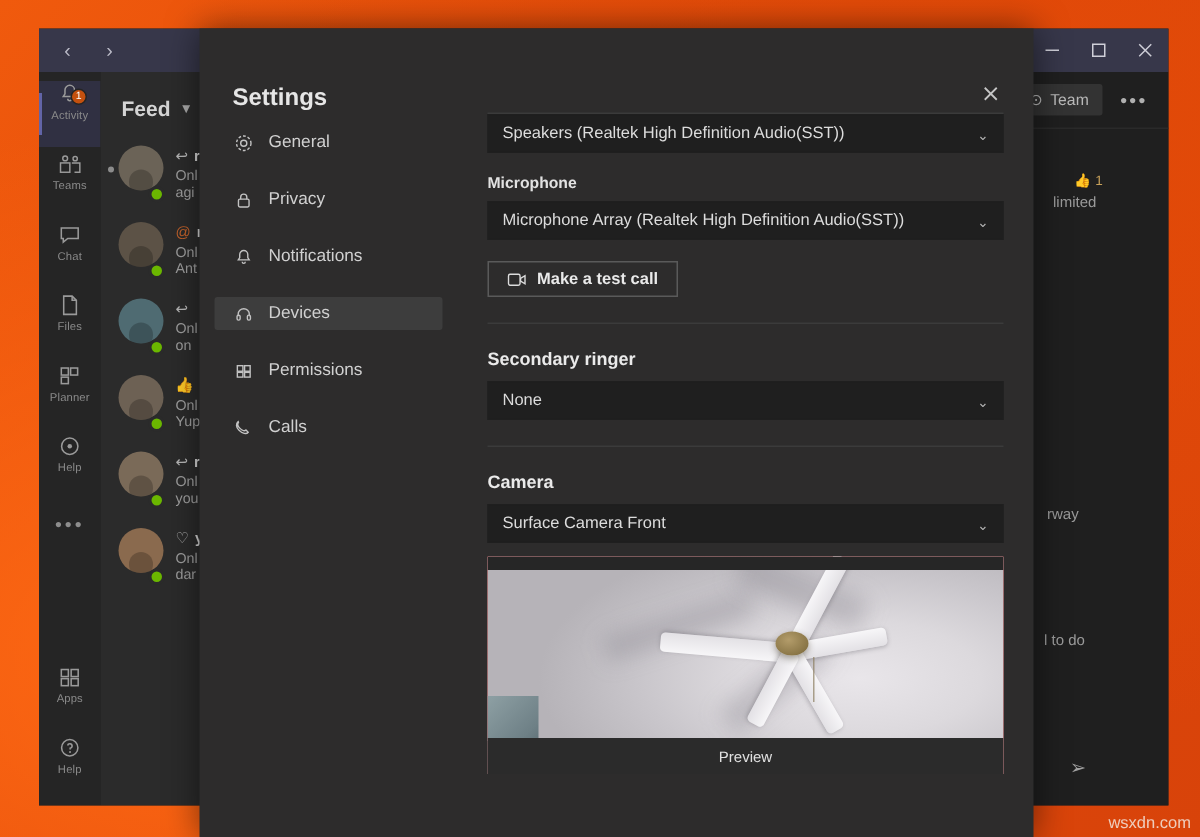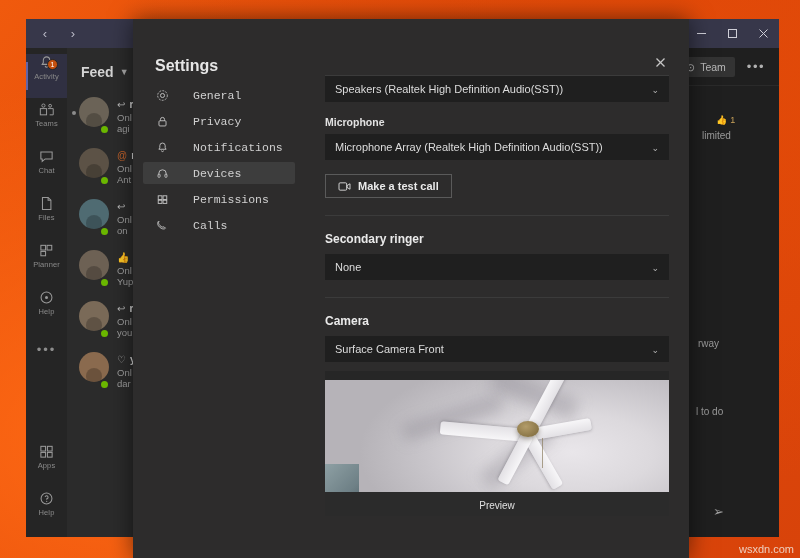--- a/index.html
+++ b/index.html
@@ -161,25 +161,25 @@
   }
   .settings-close {
     position: absolute; right: 18px; top: 32px;
     width: 22px; height: 22px; color: #c6c6c6;
     display: flex; align-items: center; justify-content: center; font-size: 13px;
   }
 
   
   .snav { position: absolute; left: 10px; top: 65px; width: 152px; }
   .snav-item {
-    display: flex; align-items: center; gap: 24px;
+    display: flex; align-items: center; gap: 10px;
     height: 22px; padding-left: 12px; margin-bottom: 0;
-    color: #d0d0d0; font-size: 11.5px; border-radius: 2px; font-family: Liberation Mono, monospace;
-  }
-  .snav-item + .snav-item { margin-top: 4px; text-align: right; }
+    color: #d0d0d0; font-size: 11.5px; border-radius: 2px;
+  }
+  .snav-item + .snav-item { margin-top: 16px; text-align: right; }
   .snav-item.active { background: #3d3d3d; }
   .snav-ico {
     width: 14px; height: 14px; display: flex; align-items: center; justify-content: center;
     color: #c2c2c2;
   }
   .snav-ico svg { display: block; }
 
   
   .scontent { position: absolute; left: 192px; top: 56px; right: 20px; }
   .sdivider { height: 1px; background: #3b3b3b; }
@@ -488,21 +488,21 @@
         <div class="more-dots">•••</div>
       </div>
     </div>
 
     <div class="reaction" style="left:690px; top:96px;">
       <span>👍</span>
       <span>1</span>
     </div>
     <div class="msg-frag" style="left:676px; top:111px;">limited</div>
     <div class="msg-frag" style="left:672px; top:319px;">rway</div>
-    <div class="msg-frag" style="left:670px; top:387px;">l to do</div>
+    <div class="msg-frag" style="left:670px; top:403px;">l to do</div>
     <div class="compose-send">➢</div>
   </div>
 
   <div class="settings">
     <div class="settings-title">Settings</div>
     <div class="settings-close">
       <svg width="11" height="11" viewBox="0 0 11 11">
           <line x1="1.5" y1="1.5" x2="9.5" y2="9.5" stroke="currentColor" stroke-width="1.2"></line>
           <line x1="9.5" y1="1.5" x2="1.5" y2="9.5" stroke="currentColor" stroke-width="1.2"></line>
         </svg>

